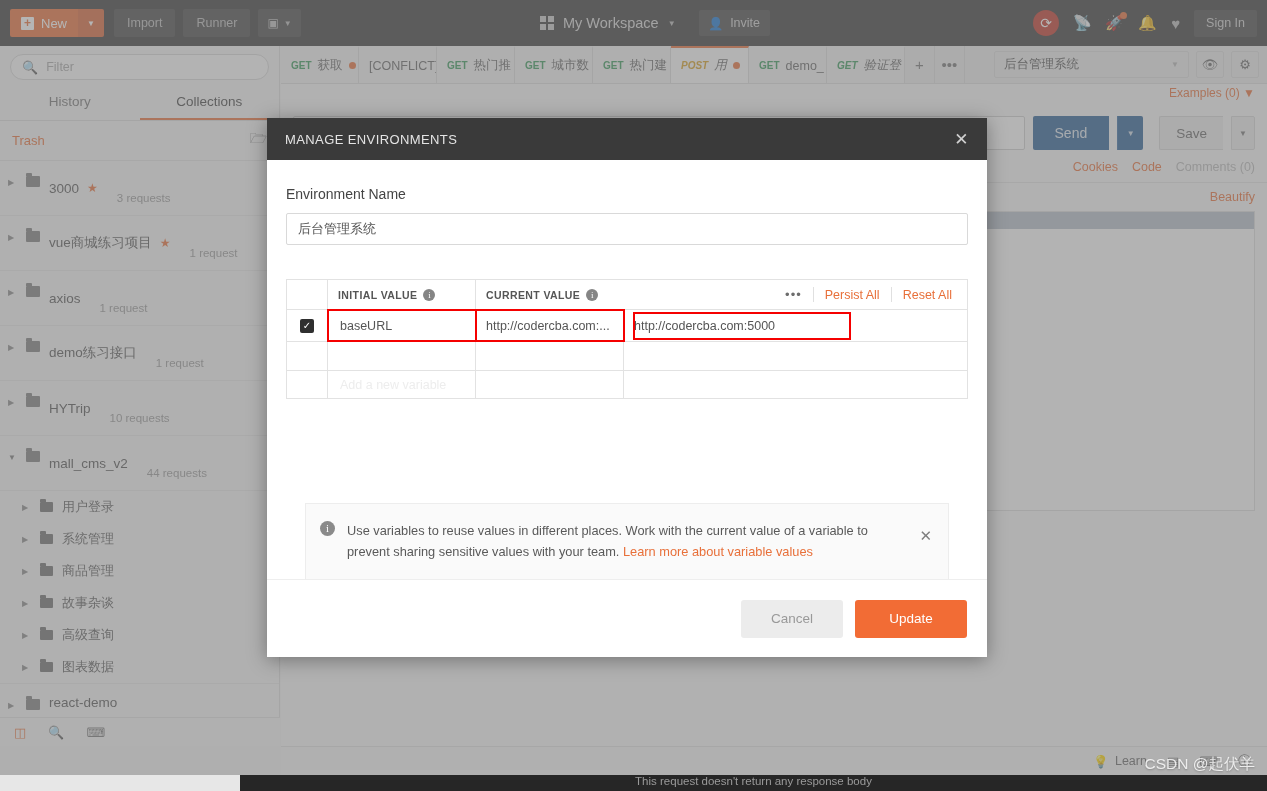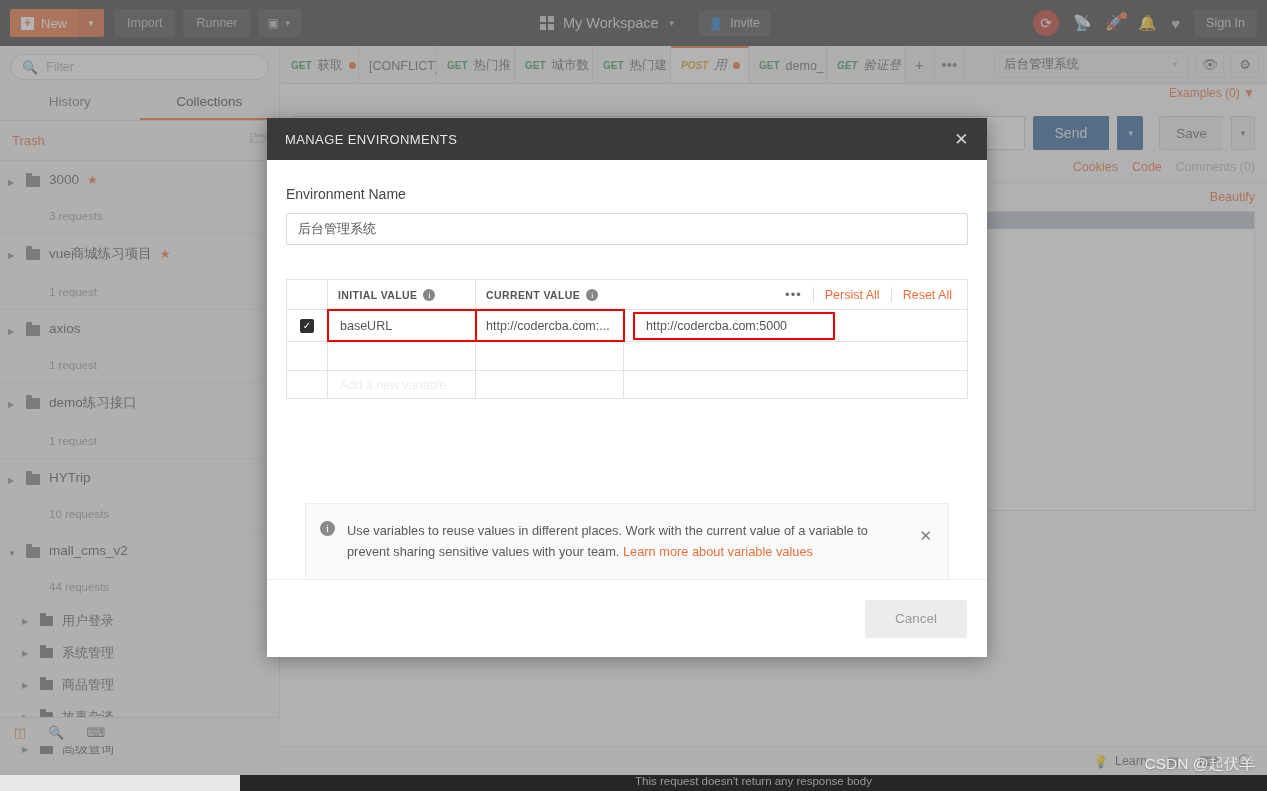--- a/index.html
+++ b/index.html
@@ -118,21 +118,21 @@
   .arr { color: #8a8a8a; font-size: 8px; padding-top: 6px; width: 9px; }
   .arr.open { color: #7a7a7a; }
   .folder-ic {
     width: 14px; height: 11px; background: #7e7e7e; margin-top: 4px;
     border-radius: 1px; position: relative; flex: none;
   }
   .folder-ic:before {
     content: ""; position: absolute; top: -3px; left: 0; width: 6px; height: 3px;
     background: #7e7e7e; border-radius: 1px 1px 0 0;
   }
-  .coll-text { display: flex; flex-direction: column; gap: 3px; }
+  .coll-text { display: flex; gap: 19px; }
   .coll-name { font-size: 13.5px; color: #555; display: flex; align-items: center; gap: 8px; }
   .star { color: #e8703a; font-size: 12px; }
   .coll-sub { font-size: 11.5px; color: #9a9a9a; margin-top: 20px; }
   .subfolder {
     display: flex; align-items: center; gap: 9px;
     padding: 7px 10px 7px 22px;
   }
   .subfolder .arr { padding-top: 0; }
   .sub-fold {
     width: 13px; height: 10px; background: #6f6f6f; border-radius: 1px;
@@ -645,21 +645,21 @@
           <div class="vt-c0">
             <span class="cbx">✓</span>
           </div>
           <div class="vt-c1 hl-red">
             <span class="cell-txt">baseURL</span>
           </div>
           <div class="vt-c2 hl-red">
             <span class="cell-txt">http://codercba.com:...</span>
           </div>
           <div class="vt-c3">
-            <span class="cell-txt hl-red" style="display:block;width:200px;padding:6px 0 6px 12px">http://codercba.com:5000</span>
+            <span class="cell-txt hl-red" style="display:block;width:216px;padding:6px 0 6px 0">http://codercba.com:5000</span>
           </div>
         </div>
 
         <div class="vt-row empty">
           <div class="vt-c0"></div>
           <div class="vt-c1"></div>
           <div class="vt-c2"></div>
           <div class="vt-c3"></div>
         </div>
 
@@ -678,20 +678,21 @@
         <span class="info-txt">
           <span>Use variables to reuse values in different places. Work with the current value of a variable to prevent sharing sensitive values with your team.</span>
           <span class="link-or">Learn more about variable values</span>
         </span>
         <span class="info-x">✕</span>
       </div>
     </div>
 
     <div class="modal-foot">
       <div class="btn-cancel">Cancel</div>
+      <div class="btn-update">Update</div>
     </div>
   </div>
 
 </div>
 
 <div class="bottom-strip"></div>
 <div class="bottom-dark">
   <span>This request doesn't return any response body</span>
 </div>
 <div class="watermark">CSDN @起伏羊</div>

